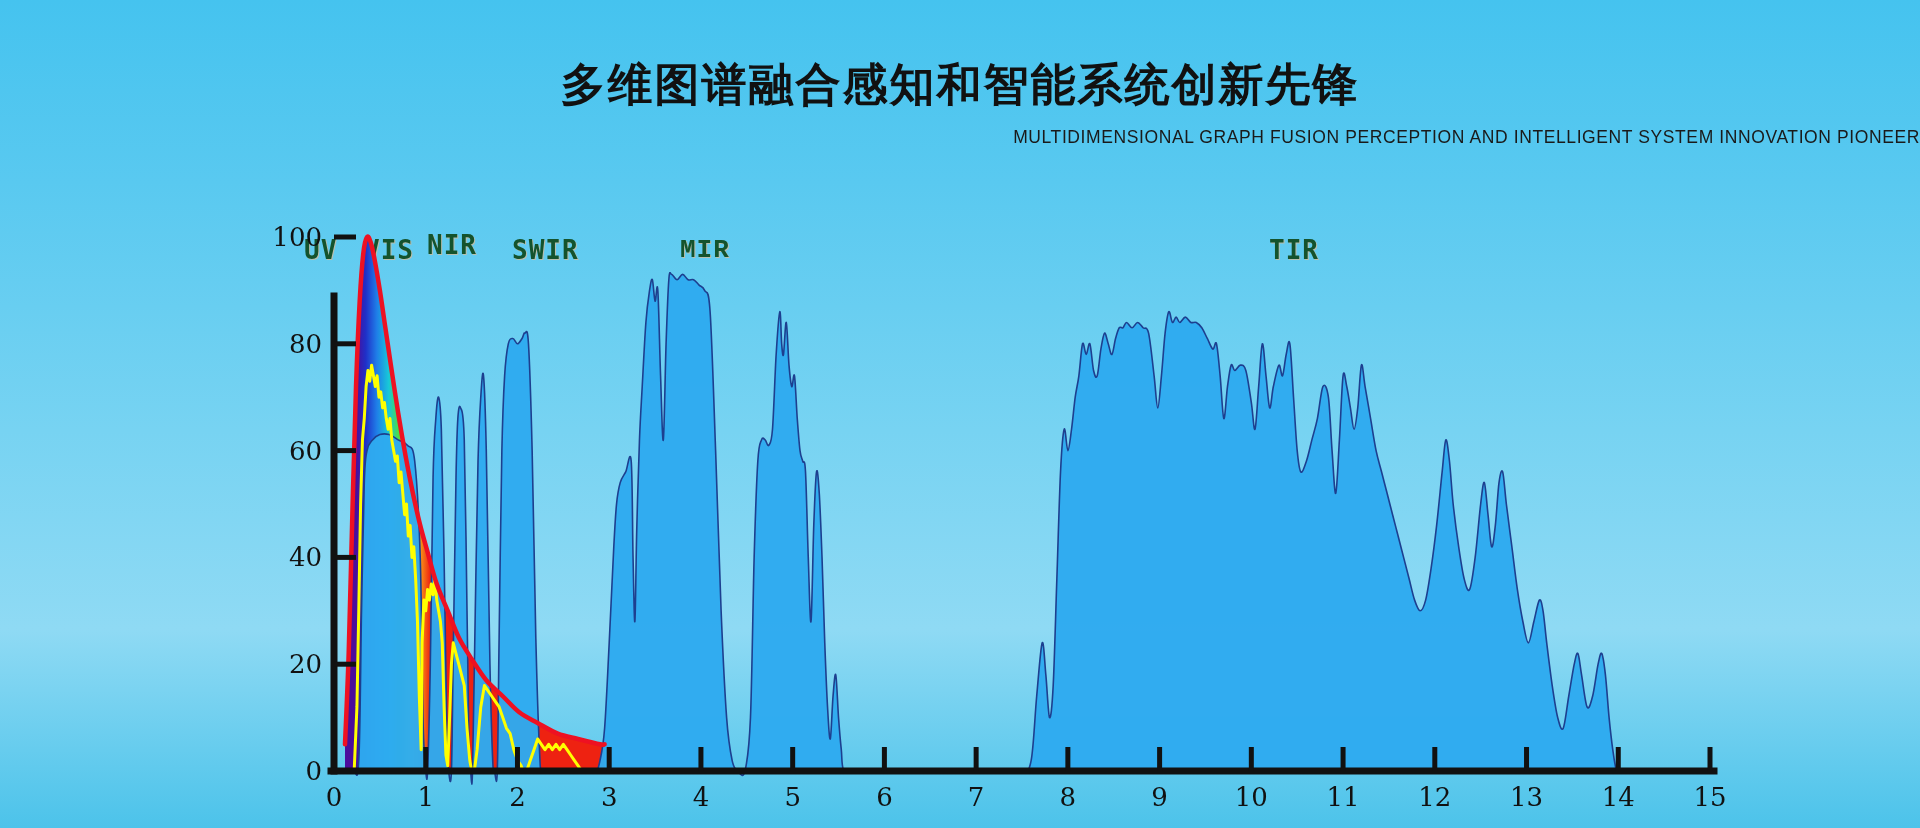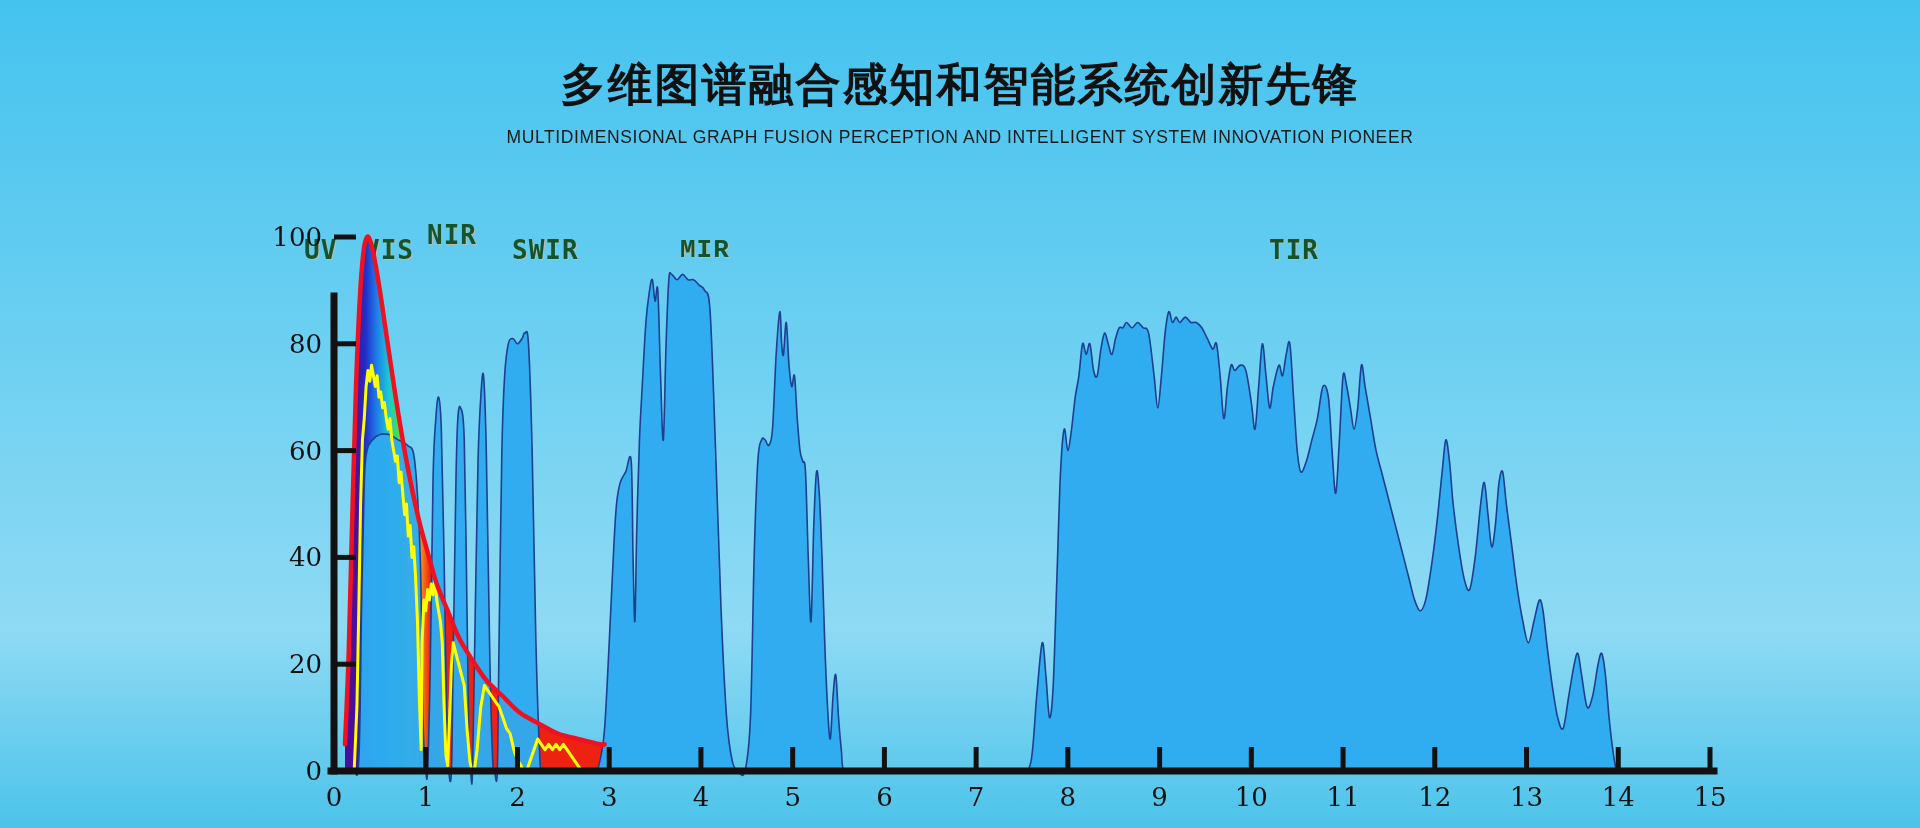--- a/index.html
+++ b/index.html
@@ -17,21 +17,21 @@
     margin:0;padding:0;
     font-family:"DejaVu Sans","Liberation Sans",sans-serif;
     font-weight:bold;font-size:45px;letter-spacing:2px;
     color:#111111;line-height:1;
     padding-top:62px;
   }
   #subtitle{
     margin:0;padding:0;padding-top:22px;
     font-family:"Liberation Sans",sans-serif;
     font-weight:400;font-size:17.5px;letter-spacing:.6px;
-    color:#1a1a1a;line-height:1;
+    color:#1a1a1a;line-height:1;text-align:right;
   }
 
   
   .band-label{
     position:absolute;
     font-family:"DejaVu Sans Mono","Liberation Mono",monospace;
     font-weight:bold;font-size:26px;color:#14532d;
     letter-spacing:1px;white-space:nowrap;
     text-shadow:1px 1px 0 rgba(255,180,120,.55);
   }
@@ -49,21 +49,21 @@
 
 <div id="stage">
 
   <div id="header">
     <h1 id="title">多维图谱融合感知和智能系统创新先锋</h1>
     <div id="subtitle">MULTIDIMENSIONAL GRAPH FUSION PERCEPTION AND INTELLIGENT SYSTEM INNOVATION PIONEER</div>
   </div>
 
   <div class="band-label" style="left:304px;top:235px;">UV</div>
   <div class="band-label" style="left:364px;top:235px;">VIS</div>
-  <div class="band-label" style="left:427px;top:220px;">NIR</div>
+  <div class="band-label" style="left:427px;top:230px;">NIR</div>
   <div class="band-label" style="left:512px;top:235px;">SWIR</div>
   <div class="band-label" style="left:680px;top:235px;font-family:Liberation Mono, monospace;">MIR</div>
   <div class="band-label" style="left:1242px;top:235px;margin-left:27px;">TIR</div>
 
   <svg id="chart" viewBox="0 0 1920 828" preserveAspectRatio="none" xmlns="http://www.w3.org/2000/svg">
     <defs>
       <linearGradient id="visGrad" x1="356.016" y1="0" x2="430.32" y2="0" gradientUnits="userSpaceOnUse">
         <stop offset="0.00" stop-color="#4b0d9b"></stop>
         <stop offset="0.13" stop-color="#1f30c8"></stop>
         <stop offset="0.28" stop-color="#1f7ee8"></stop>

